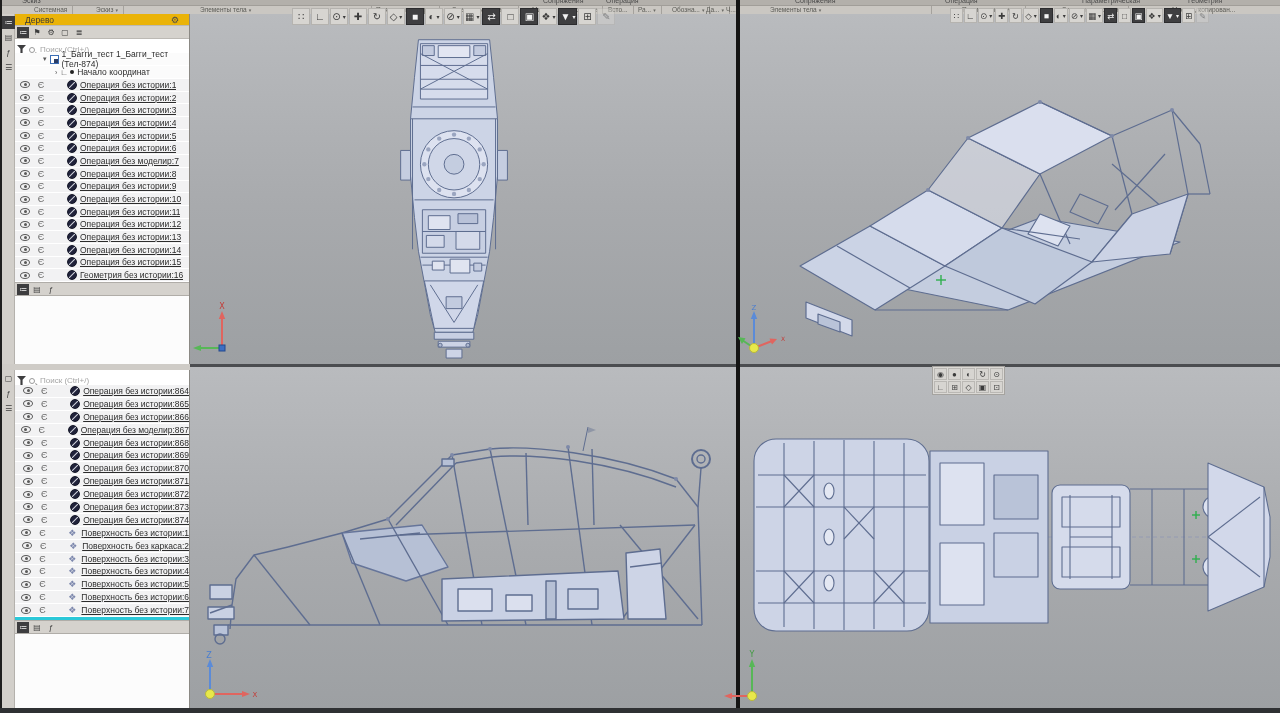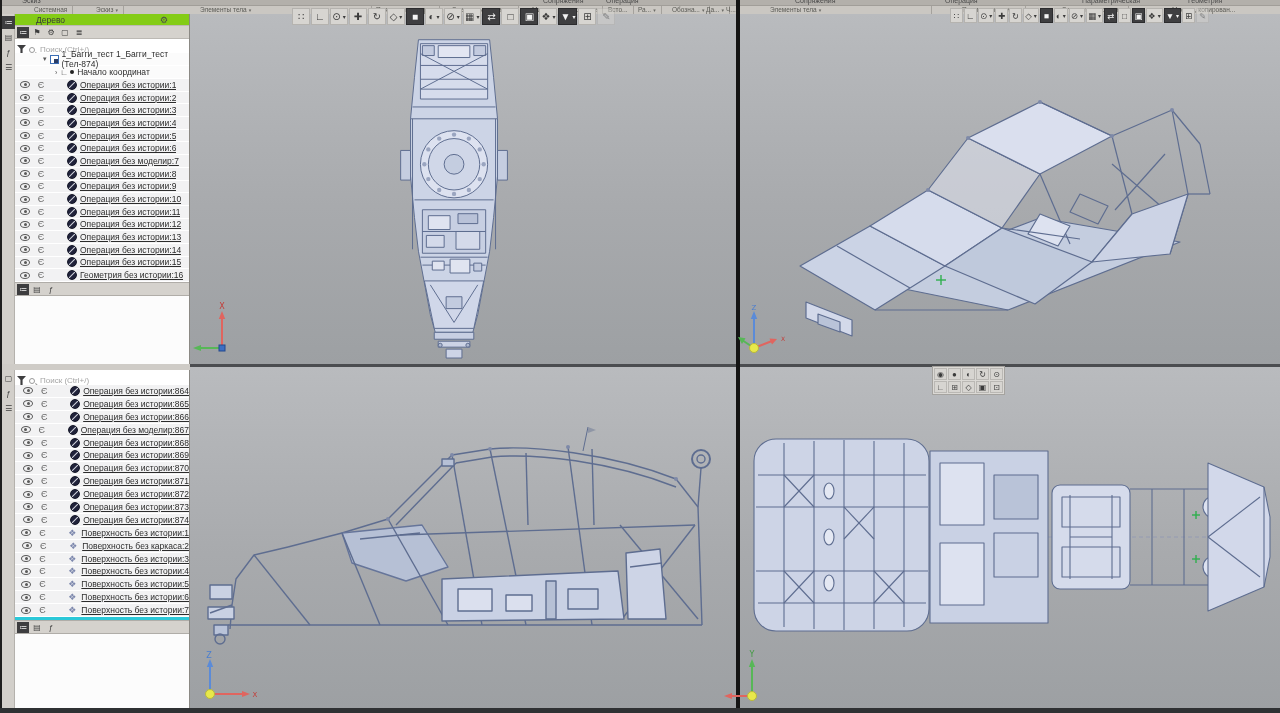--- a/index.html
+++ b/index.html
@@ -39,21 +39,21 @@
   .left-edge{position:absolute;left:0;top:0;width:2px;height:713px;background:#1e1e1e;}
   .dock-strip{position:absolute;left:2px;top:14px;width:13px;height:694px;background:#d2cfca;border-right:1px solid #b4b1ac;}
   .sbtn{width:13px;height:13px;display:flex;align-items:center;justify-content:center;font-size:8px;color:#3c3c3c;margin-bottom:2px;}
   .sbtn.is-dark{background:#3d3d3f;color:#f2f2f2;}
   .strip-g1{position:absolute;top:2px;left:0;}
   .strip-g2{position:absolute;top:358px;left:0;}
 
   .panel{position:absolute;background:#fbfbfb;border-right:1px solid #8b8984;}
   .p1{left:15px;top:14px;width:175px;height:350px;}
   .p2{left:15px;top:370px;width:175px;height:338px;}
-  .phead{position:absolute;left:0;top:0;width:100%;height:12px;background:#84cc16;border-bottom:1px solid #bcb9b4;display:flex;align-items:center;padding:0 21px;}
+  .phead{position:absolute;left:0;top:0;width:100%;height:12px;background:#eab308;border-bottom:1px solid #bcb9b4;display:flex;align-items:center;padding:0 10px;}
   .phead .t{font-size:8.5px;color:#3a3a3a;flex:1;}
   .phead .gear{font-size:9px;color:#4a4a4a;line-height:10px;}
   .ptools{position:absolute;left:0;top:12px;width:100%;height:13px;background:#d5d2cd;border-bottom:1px solid #bcb9b4;display:flex;gap:2px;padding:0 2px;align-items:center;}
   .tbtn{width:12px;height:11px;display:flex;align-items:center;justify-content:center;font-size:8px;color:#3c3c3c;border:1px solid transparent;}
   .tbtn.is-dark{background:#3d3d3f;color:#f2f2f2;}
   .psearch{position:absolute;left:0;width:100%;height:22px;background:#fff;border-bottom:1px solid #dcdcdc;display:flex;align-items:center;gap:3px;padding:0 2px;}
   .p1 .psearch{top:25px;}
   .p2 .psearch{top:0;}
   .funnel{width:9px;height:9px;flex:0 0 9px;background:#3e3e40;clip-path:polygon(0 0,100% 0,62% 42%,62% 100%,38% 100%,38% 42%);}
   .mag{width:6px;height:6px;flex:0 0 6px;border:1px solid #9a9a9a;border-radius:50%;position:relative;}

